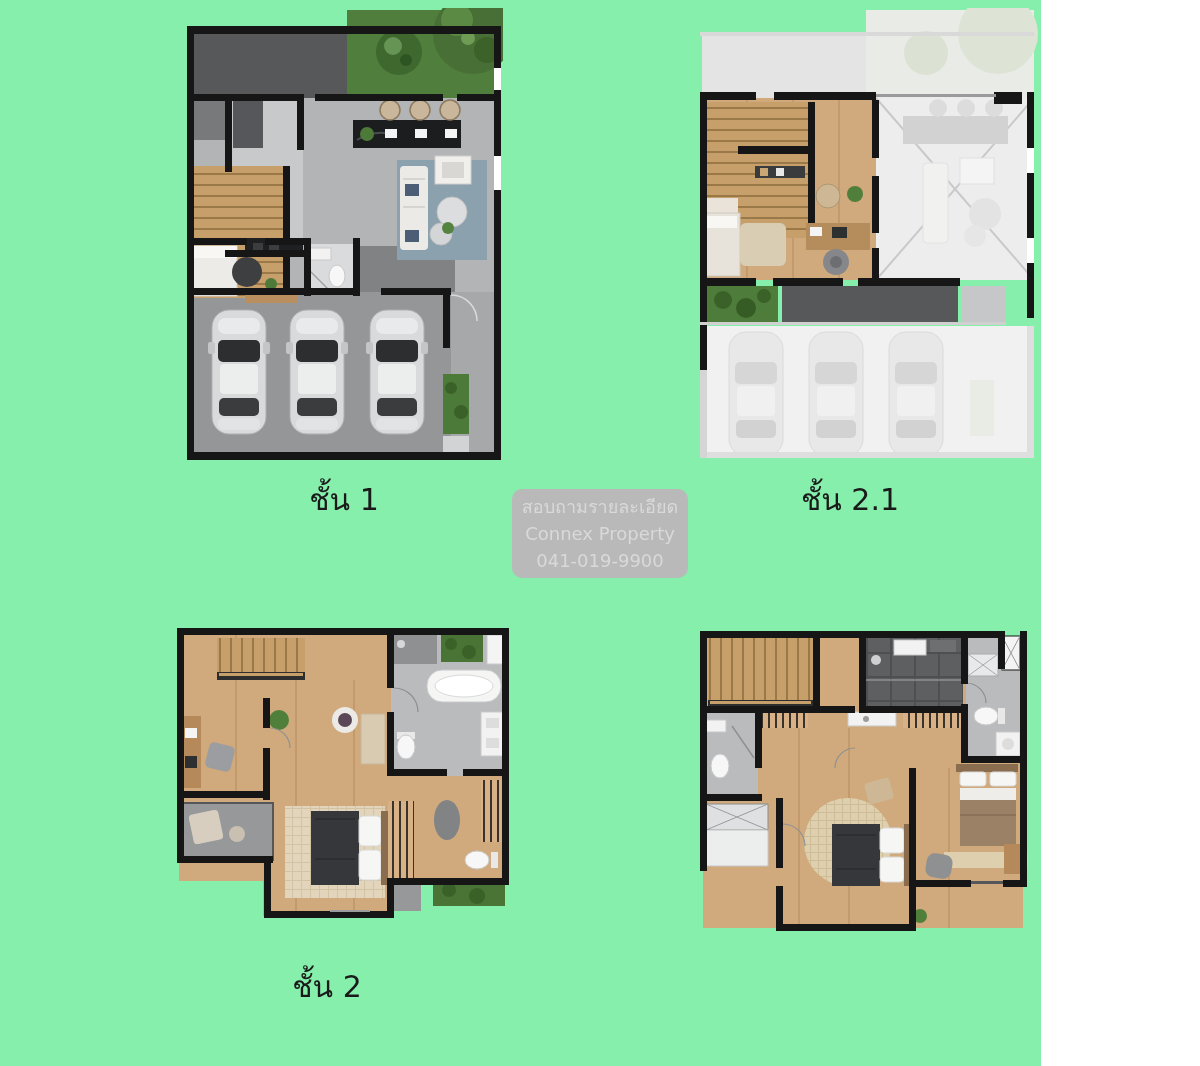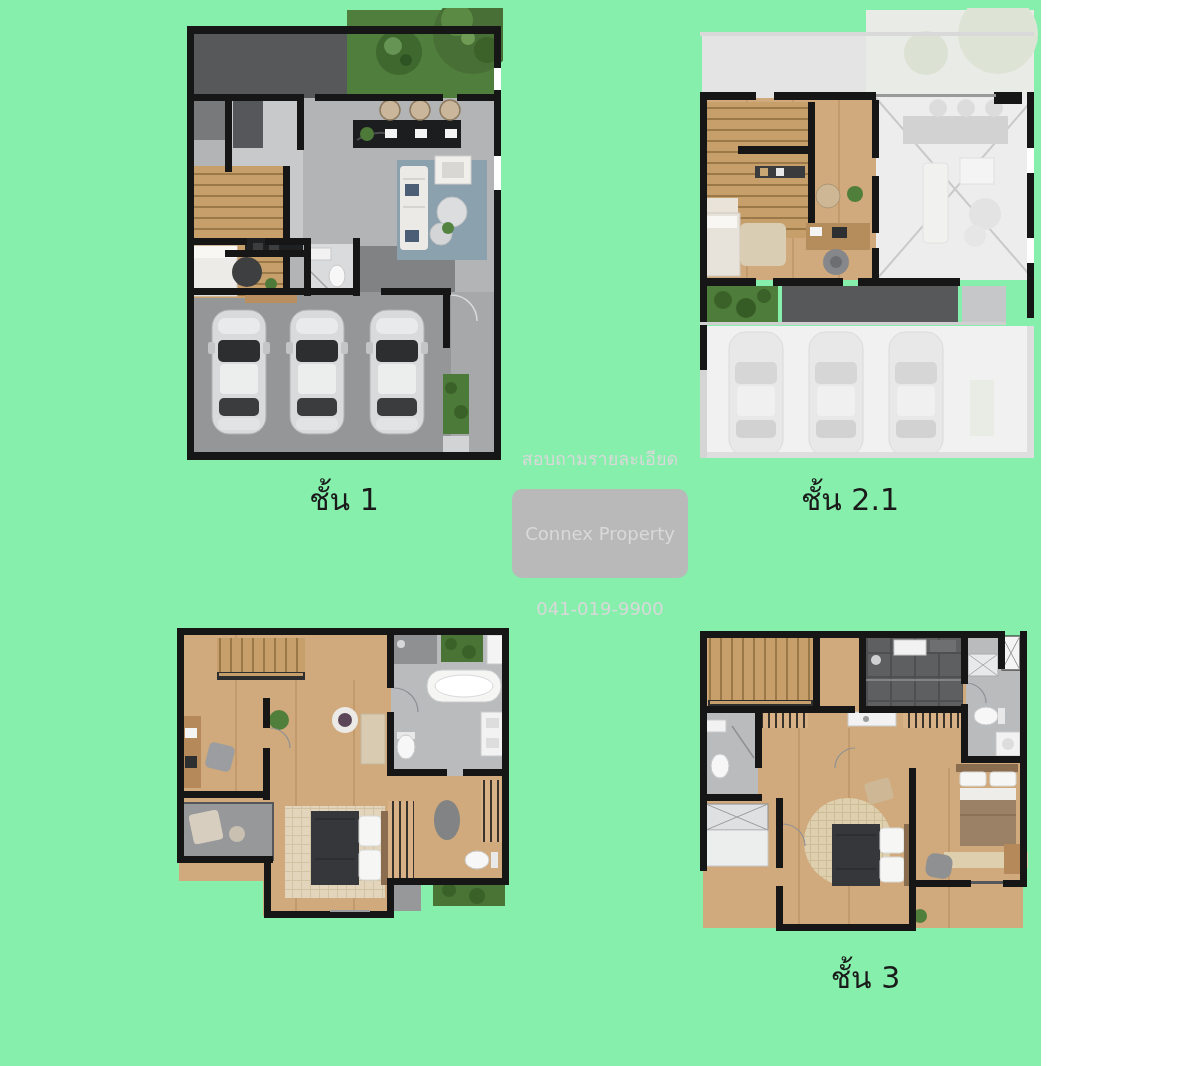--- a/index.html
+++ b/index.html
@@ -5,21 +5,21 @@
   html,body{margin:0;padding:0;background:#ffffff;}
   .canvas{position:relative;width:1041px;height:1066px;background:#86efac;overflow:hidden;
           font-family:"Liberation Sans","DejaVu Sans",sans-serif;}
   .plan{position:absolute;}
   .plan svg{display:block;}
   .floor-label{position:absolute;text-align:center;color:#1a1a1a;font-size:30px;font-weight:500;
               font-family:"DejaVu Sans","Liberation Sans",sans-serif;}
   .watermark{position:absolute;left:512px;top:489px;width:176px;height:89px;background:#b9b9b9;
              border-radius:10px;display:flex;flex-direction:column;justify-content:center;
              text-align:center;color:#d9d9d9;font-size:18px;line-height:27px;
-             font-family:"DejaVu Sans","Liberation Sans",sans-serif;gap:48px;}
+             font-family:"DejaVu Sans","Liberation Sans",sans-serif;}
 </style>
 </head>
 <body>
 
 <div class="canvas">
 
   <div class="plan" style="left:185px;top:8px;">
     <svg width="318" height="452" viewBox="0 0 318 452">
       <defs>
         <pattern id="a-steps" patternUnits="userSpaceOnUse" width="90" height="11">
@@ -498,21 +498,21 @@
       <g>
         <rect x="273" y="253" width="32" height="3" fill="#55575a"></rect>
         <path d="M85 196 a22 22 0 0 1 22 22" stroke="#8d9194" stroke-width="1.2" fill="none"></path>
         <path d="M157 120 a20 20 0 0 0 -20 20" stroke="#8d9194" stroke-width="1.2" fill="none"></path>
       </g>
     </svg>
   </div>
 
   <div class="floor-label" style="left:185px;top:476px;width:318px;">ชั้น 1</div>
   <div class="floor-label" style="left:680px;top:476px;width:340px;">ชั้น 2.1</div>
-  <div class="floor-label" style="left:698px;top:954px;width:335px;">ชั้น 3</div>
+  <div class="floor-label" style="left:168px;top:963px;width:318px;">ชั้น 2</div>
 
   <div class="watermark">
     <div>สอบถามรายละเอียด</div>
     <div>Connex Property</div>
     <div>041-019-9900</div>
   </div>
 
 </div>
 
 </body></html>

